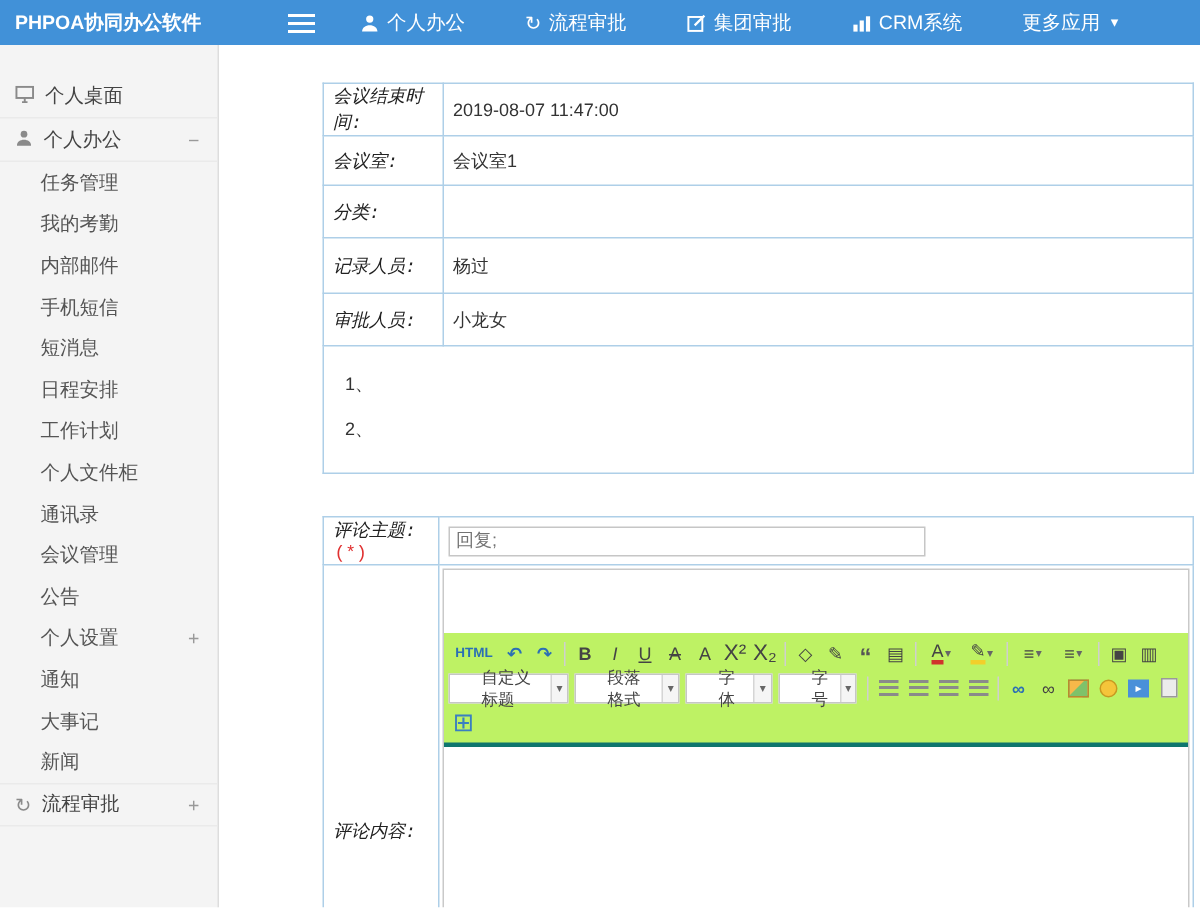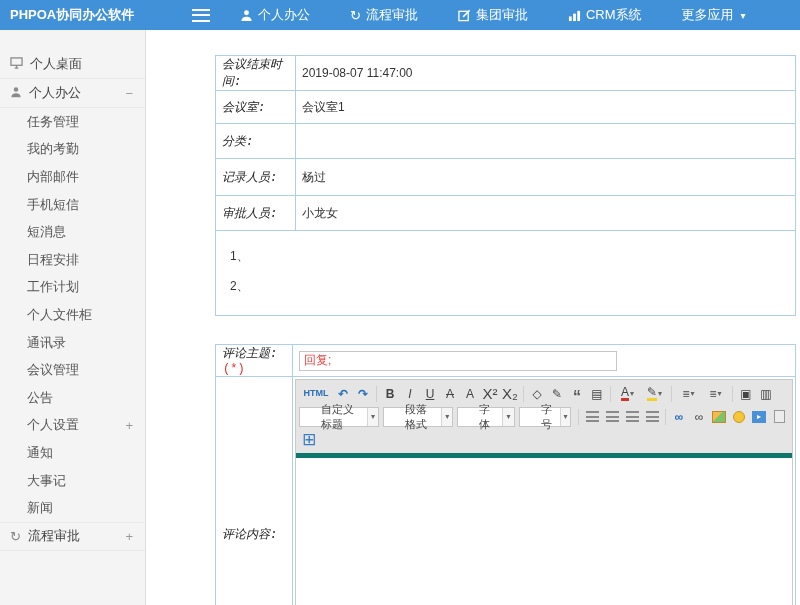--- a/index.html
+++ b/index.html
@@ -23,25 +23,25 @@
   .g-ic{color:#8a8a8a;font-size:13px;line-height:1;}
   
   .main{flex:1;background:#fff;overflow:hidden;padding:25px 0 0 69px;}
   .form-table{width:581px;border-collapse:collapse;font-size:12px;color:#333;}
   .form-table td{border:1px solid #aecfe8;padding:0 6px;}
   .label-cell{width:80px;font-family:Liberation Mono, monospace;font-style:italic;color:#222;}
   .content-cell{vertical-align:top;padding:10px 6px 6px 14px !important;}
   .content-cell div{line-height:30px;}
   .spacer{height:28px;}
   .req{color:#e03131;margin-left:1px;font-style:normal;}
-  .subject-input{width:318px;height:20px;border:1px solid #c6c6c6;font-size:12px;padding:1px 4px;color:#ef4444;font-family:inherit;}
+  .subject-input{width:318px;height:20px;border:1px solid #c6c6c6;font-size:12px;padding:1px 4px;color:#737373;font-family:inherit;}
   .editor-cell{padding:2px !important;vertical-align:top;}
   
   .editor{border:1px solid #c9c9c9;background:#fff;}
-  .toolbar-wrap{background:#e5e5e5;border-bottom:5px solid #0f766e;padding:2px 3px;}
+  .toolbar-wrap{background:#bef264;border-bottom:3px solid #0f766e;padding:2px 3px;margin-top:42px;}
   .tb-row{display:flex;align-items:center;height:23px;}
   .tb{width:20px;height:20px;display:flex;align-items:center;justify-content:center;font-size:12px;color:#444;border:1px solid transparent;border-radius:2px;cursor:pointer;flex-shrink:0;}
   .tb.wide{width:34px;font-size:9px;font-weight:bold;color:#2b6fb5;}
   .tb.split{width:27px;}
   .tb .blue{color:#2b6fb5;font-weight:bold;}
   .sep{width:1px;height:16px;background:#cfcfcf;margin:0 3px;flex-shrink:0;}
   .g{line-height:1;}
   .fc{border-bottom:3px solid #d0342c;line-height:11px;}
   .hc{border-bottom:3px solid #f2cf2a;line-height:11px;}
   .caret{font-size:8px;color:#666;margin-left:1px;}

